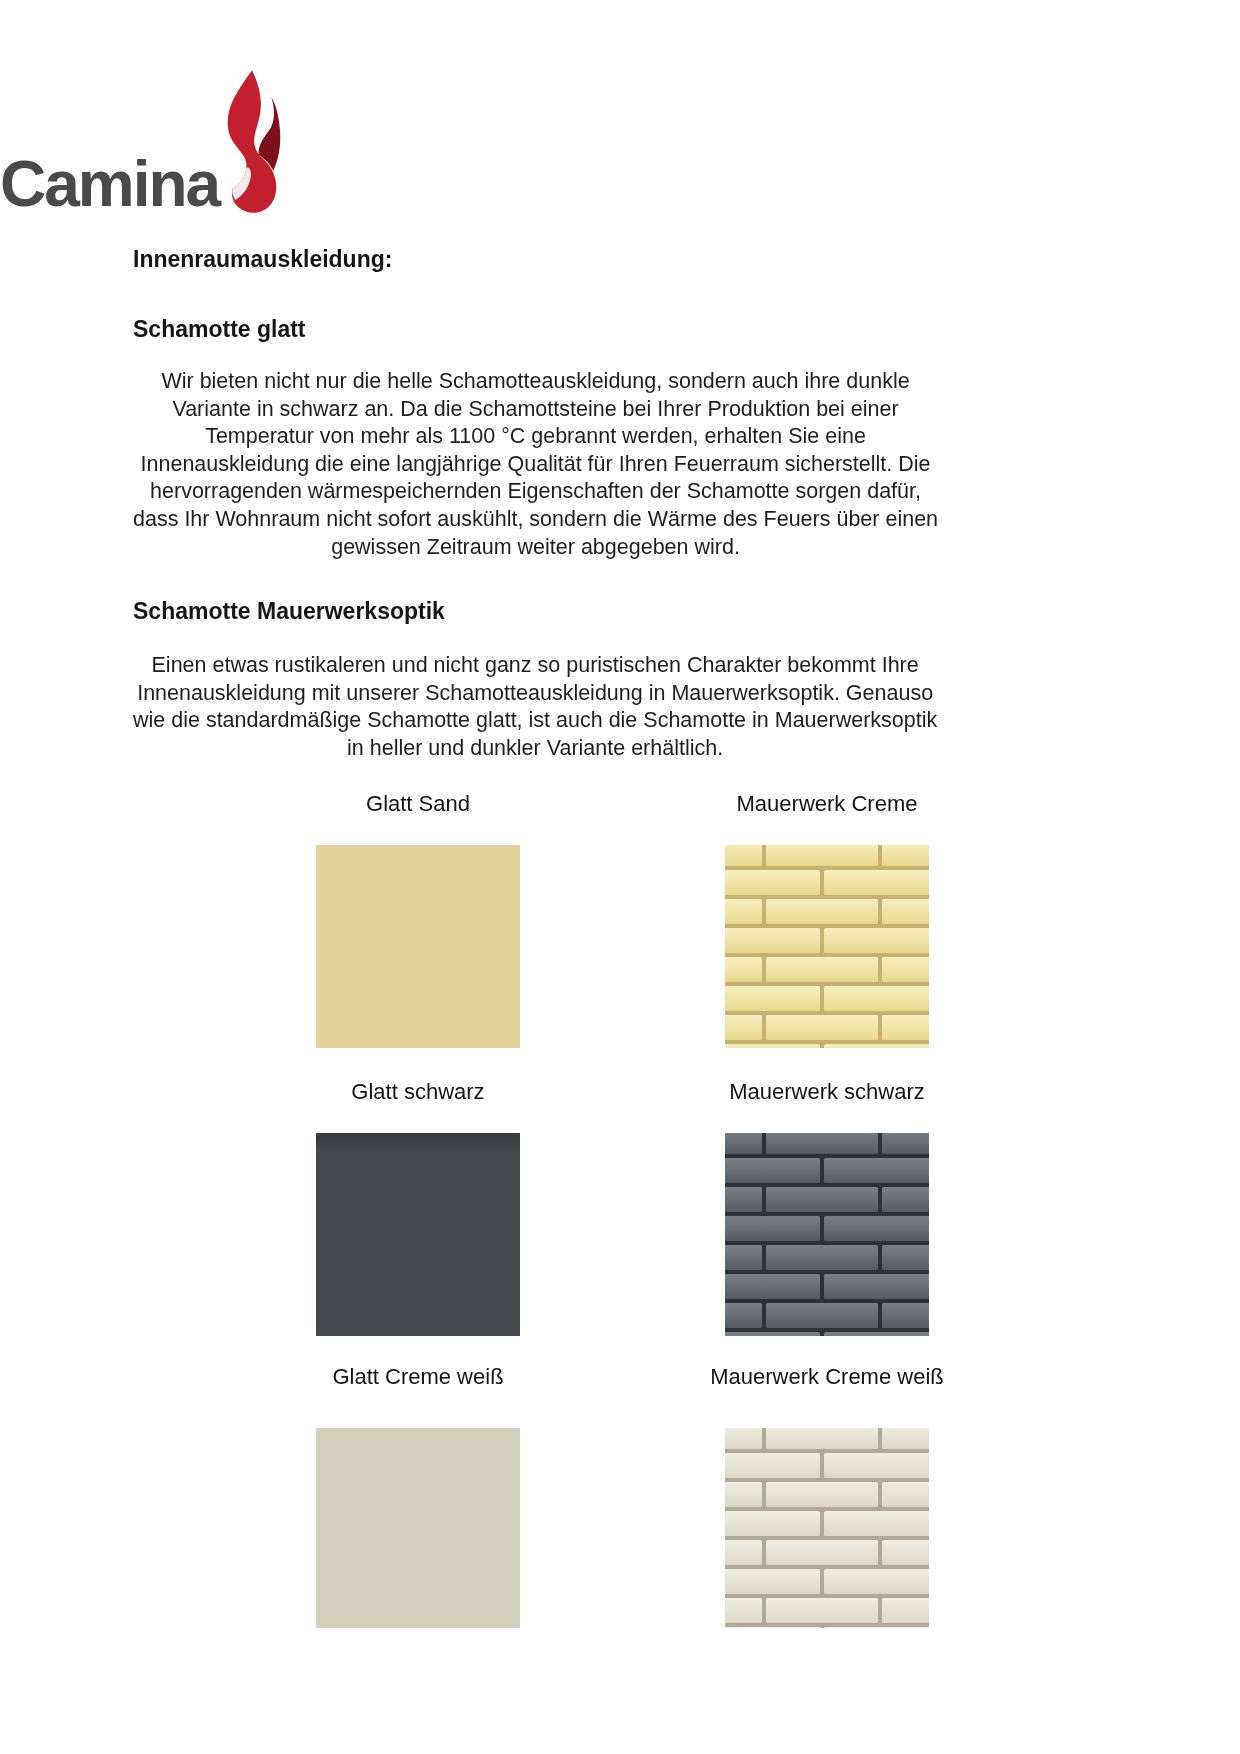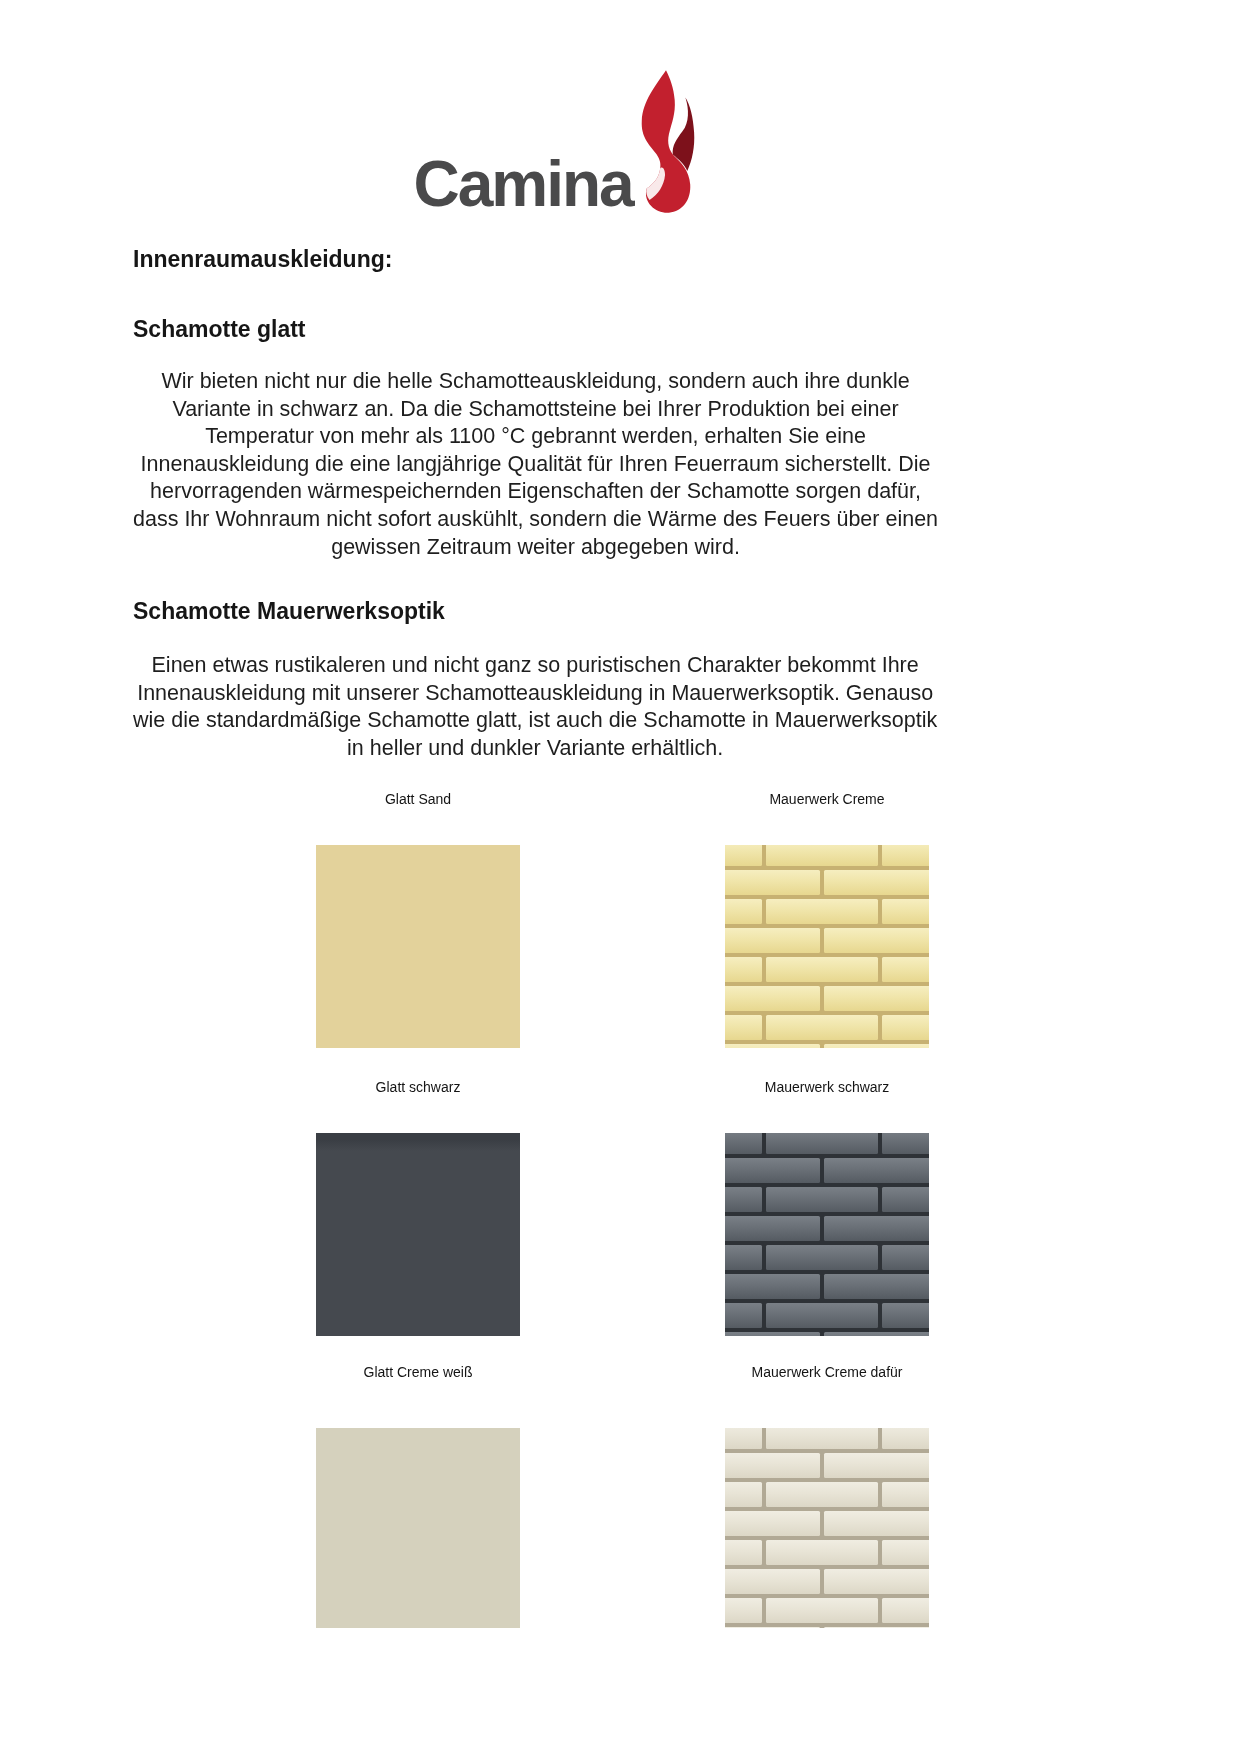--- a/index.html
+++ b/index.html
@@ -1,37 +1,37 @@
 <!DOCTYPE html>
 <html><head>
 <meta charset="utf-8">
 <style>
   html,body{margin:0;padding:0;background:#ffffff;}
   body{width:1240px;height:1754px;font-family:"Liberation Sans","DejaVu Sans",sans-serif;}
   .page{position:relative;width:1240px;height:1754px;background:#ffffff;overflow:hidden;}
 
   
   .logo{position:absolute;top:62px;left:0;width:1110px;height:152px;
-        display:flex;justify-content:center;align-items:flex-end;gap:2px;}
+        display:flex;align-items:flex-end;gap:2px;}
   .logo-word{font-size:64px;font-weight:bold;color:#4a4a4b;letter-spacing:-2px;line-height:0.92;}
   .logo-flame{width:62px;height:150px;flex:none;display:block;margin-bottom:-2px;}
   .logo-flame svg{width:100%;height:100%;display:block;}
 
   
   .h{position:absolute;left:133px;font-size:23px;font-weight:bold;color:#161616;white-space:nowrap;}
   .h-main{top:246px;}
   .h-sec1{top:316px;}
   .h-sec2{top:598px;}
   .para{position:absolute;left:133px;font-size:21.5px;color:#1e1e1e;}
   .para > div{white-space:nowrap;line-height:27.6px;text-align:center;}
   .p1{top:368px;}
   .p2{top:652px;}
 
   
-  .swatch-label{position:absolute;width:304px;text-align:center;font-size:14px;color:#141414;white-space:nowrap;}
+  .swatch-label{position:absolute;width:304px;text-align:center;font-size:22px;color:#141414;white-space:nowrap;}
   .lbl-c1{left:266px;}
   .lbl-c2{left:675px;}
   .lbl-r1{top:791px;}
   .lbl-r2{top:1079px;}
   .lbl-r3{top:1364px;}
 
   .swatch{position:absolute;width:204px;height:203px;overflow:hidden;}
   .sw-c1{left:316px;}
   .sw-c2{left:725px;}
   .sw-r1{top:845px;}
@@ -161,21 +161,21 @@
           <div class="brick" style="background: linear-gradient(rgb(122, 128, 135) 0%, rgb(106, 112, 119) 45%, rgb(85, 91, 98) 100%);"></div>
         </div>
         <div class="brickrow" style="margin-left: -17px;">
           <div class="brick" style="background: linear-gradient(rgb(122, 128, 135) 0%, rgb(106, 112, 119) 45%, rgb(85, 91, 98) 100%);"></div>
           <div class="brick" style="background: linear-gradient(rgb(122, 128, 135) 0%, rgb(106, 112, 119) 45%, rgb(85, 91, 98) 100%);"></div>
         </div>
       </div>
     </div>
 
   <div class="swatch-label lbl-c1 lbl-r3">Glatt Creme weiß</div>
-  <div class="swatch-label lbl-c2 lbl-r3">Mauerwerk Creme dafür</div>
+  <div class="swatch-label lbl-c2 lbl-r3">Mauerwerk Creme weiß</div>
 
   <div class="swatch sw-c1 sw-r3" style="background: rgb(213, 209, 189);"></div>
   <div class="swatch sw-c2 sw-r3" style="background: rgb(177, 169, 149);">
       <div class="brickwrap">
         <div class="brickrow" style="margin-left: -75px;">
           <div class="brick" style="background: linear-gradient(rgb(240, 237, 226) 0%, rgb(232, 228, 214) 45%, rgb(220, 215, 198) 100%);"></div>
           <div class="brick" style="background: linear-gradient(rgb(240, 237, 226) 0%, rgb(232, 228, 214) 45%, rgb(220, 215, 198) 100%);"></div>
           <div class="brick" style="background: linear-gradient(rgb(240, 237, 226) 0%, rgb(232, 228, 214) 45%, rgb(220, 215, 198) 100%);"></div>
         </div>
         <div class="brickrow" style="margin-left: -17px;">

